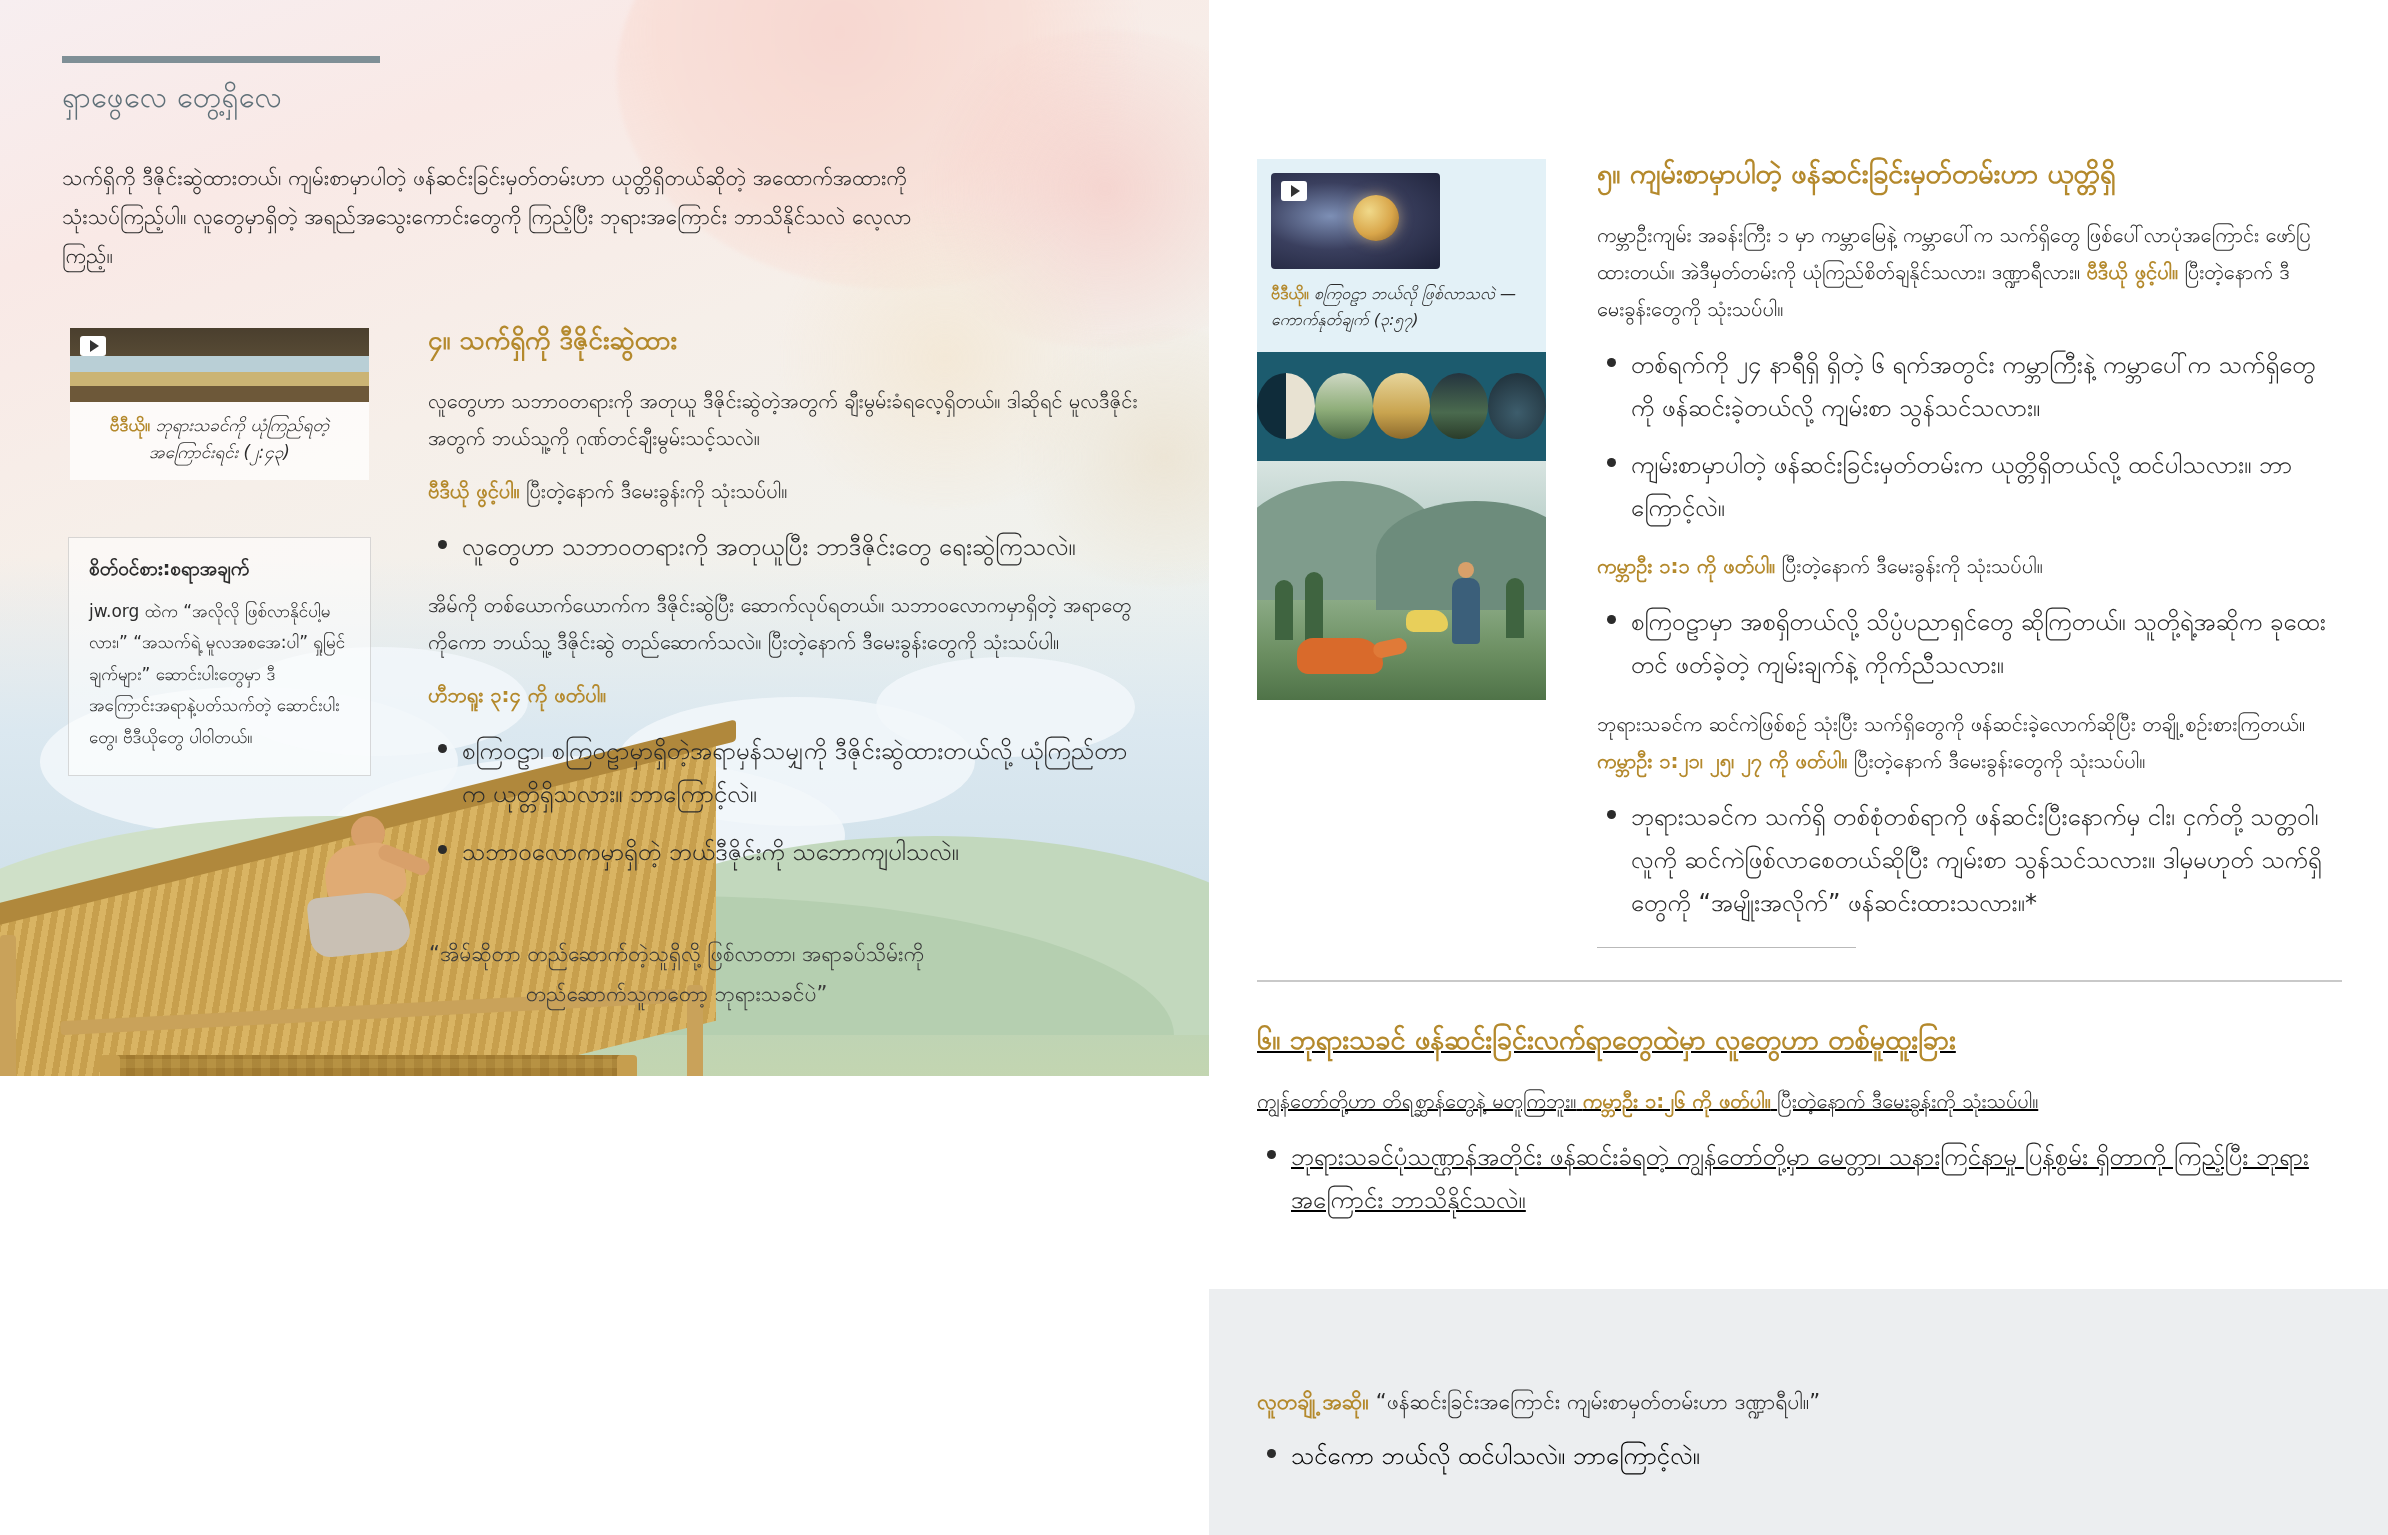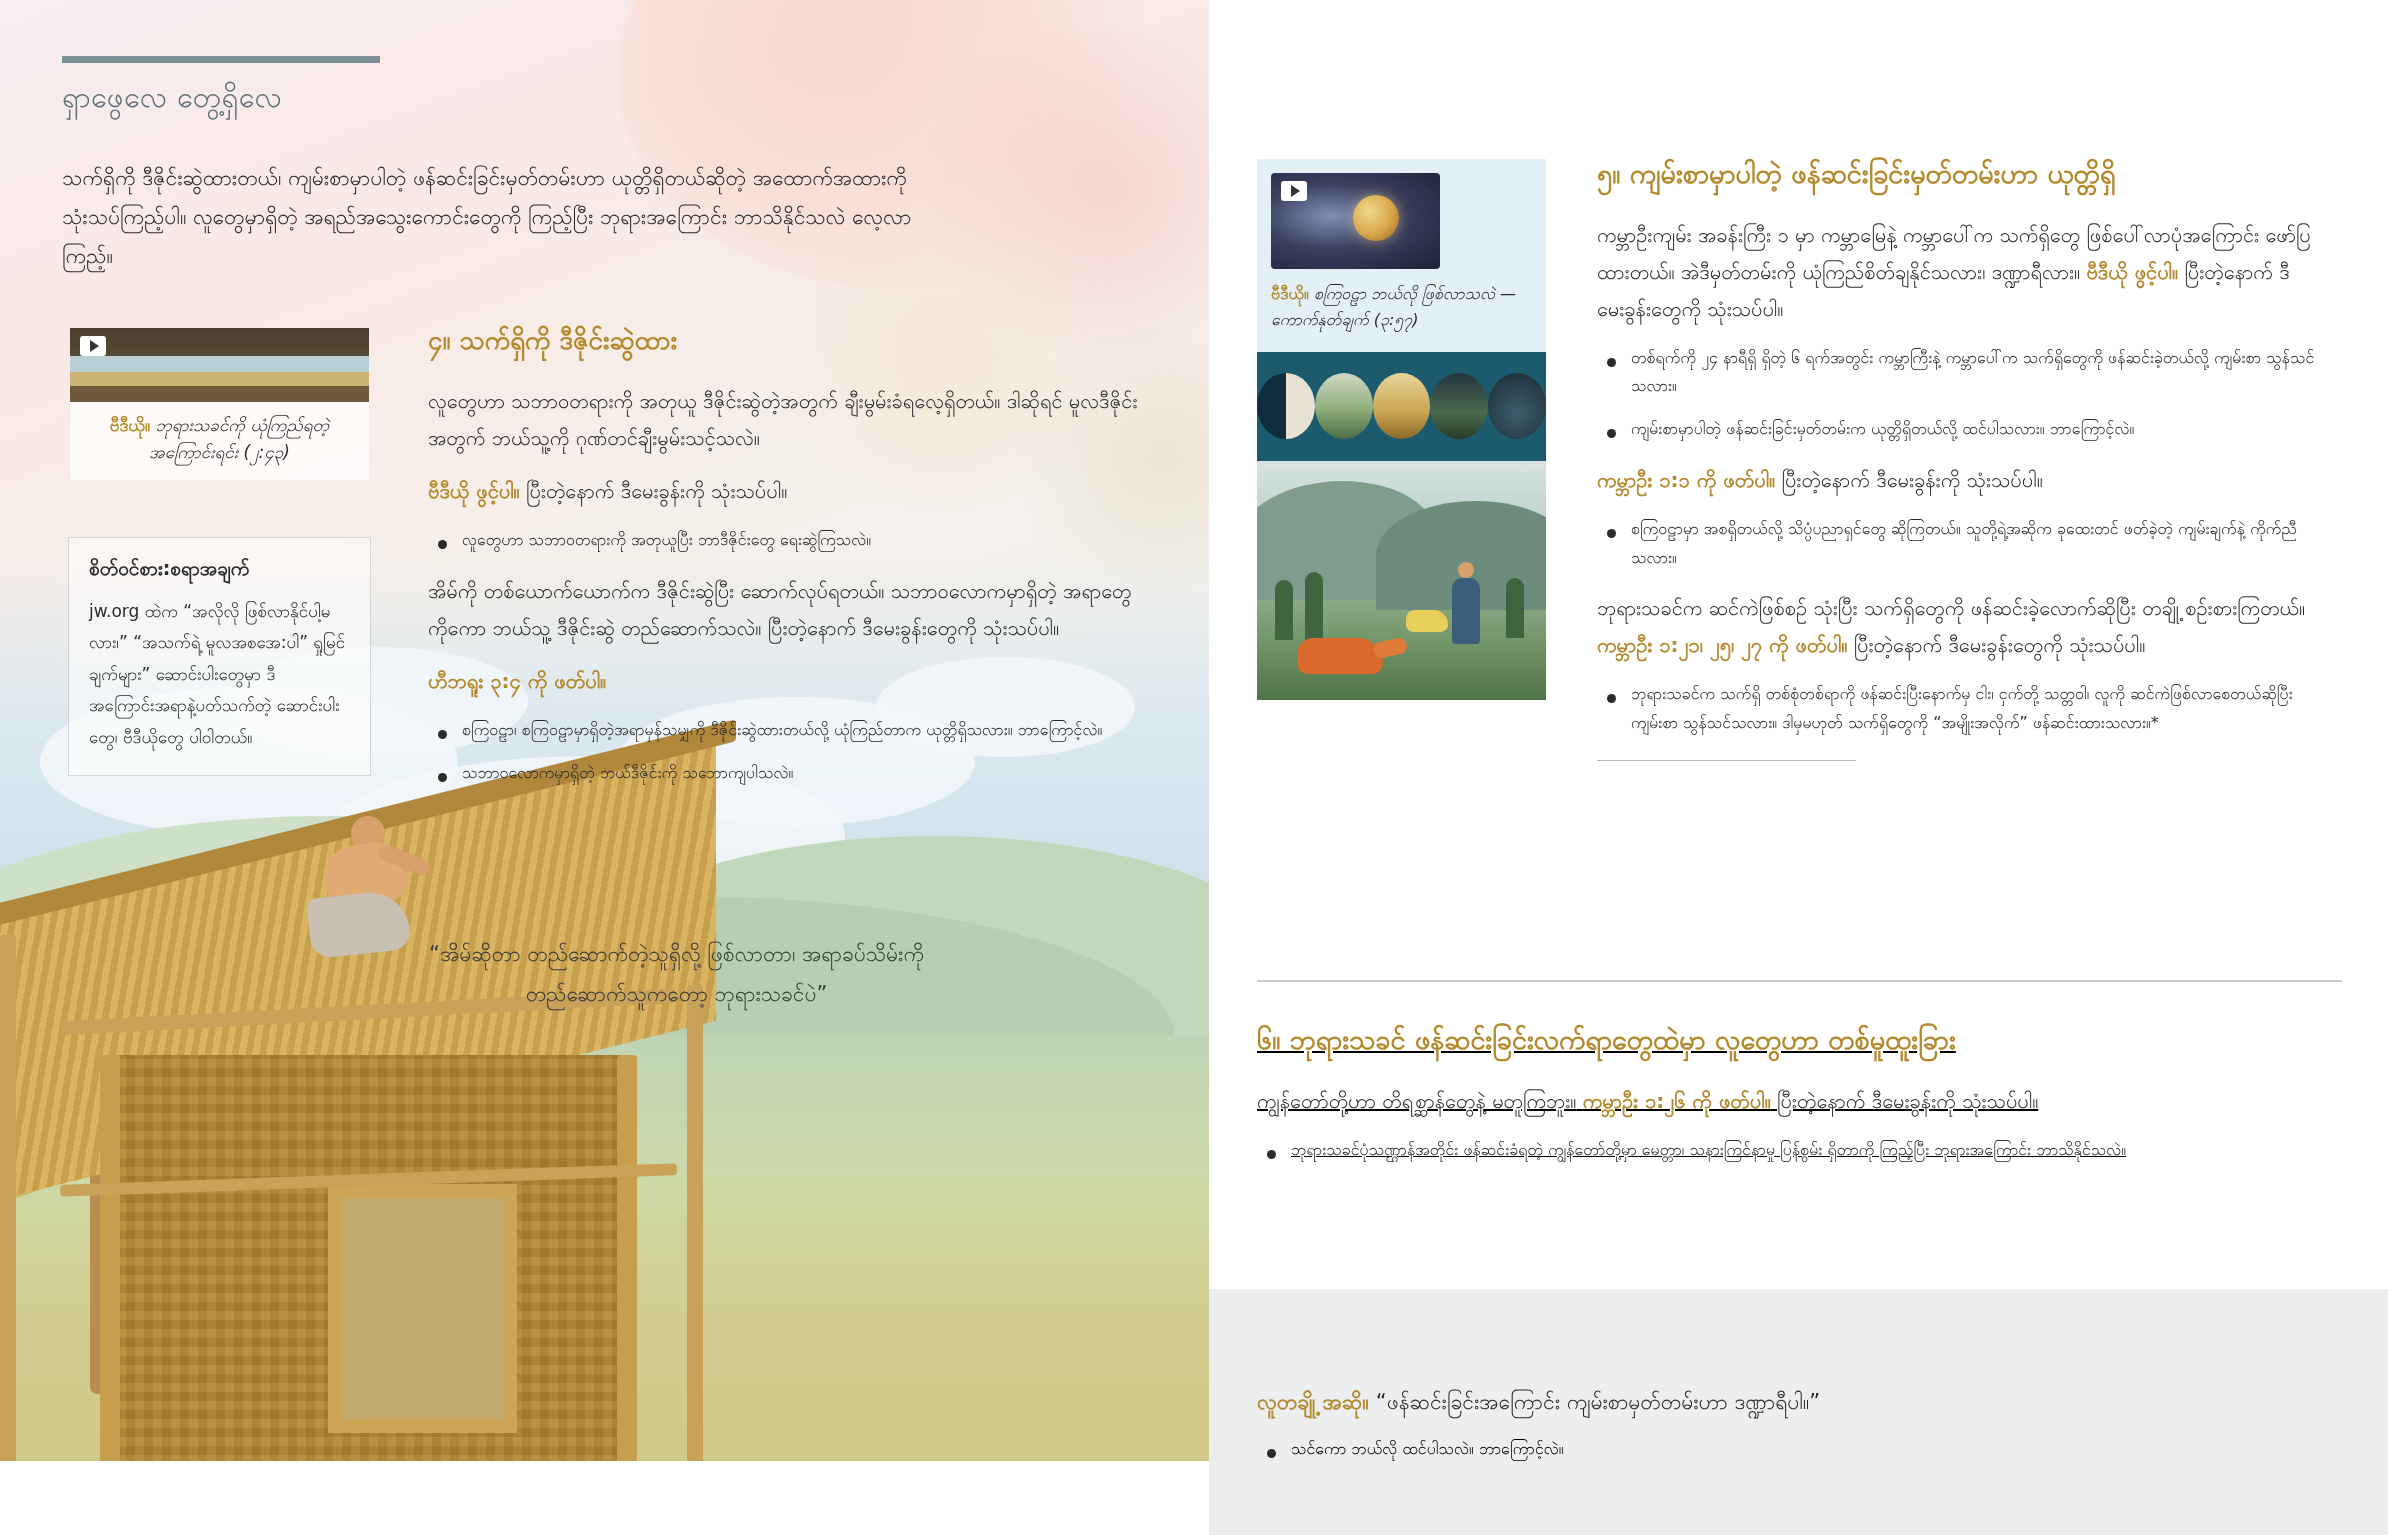--- a/index.html
+++ b/index.html
@@ -11,21 +11,21 @@
   }
   .page {
     position: relative;
     width: 2388px; height: 1535px;
     display: flex;
   }
 
   
   .left-page {
     position: relative;
-    width: 1209px; height: 1461px;
+    width: 1209px; height: 1076px;
     overflow: hidden;
     background: linear-gradient(160deg,#f7eef0 0%, #f9e9e6 18%, #f6efe9 38%, #f2f1ec 55%, #eef2ee 72%, #e9f0ec 100%);
   }
   
   .blob {
     position: absolute; border-radius: 50%;
     filter: blur(2px);
     opacity: .55;
   }
   .blob.b1 { width: 557px; height: 428px; left: 617px; top: -139px; background: radial-gradient(circle at 40% 40%, #f7c9c0 0%, #f9d9cf 45%, rgba(249,226,220,0) 72%); }
@@ -167,21 +167,21 @@
     font-size: 26px; color: #b4892c; font-weight: bold;
   }
   .sec4-body {
     position: absolute; left: 428px; top: 383px; width: 716px;
     font-size: 20px; line-height: 1.85; color: #2b2b2b;
   }
   .sec4-body p { margin-bottom: 16px; }
   ul.bul { list-style: none; margin: 6px 0 18px 0; }
   ul.bul li {
     position: relative; padding-left: 34px; margin-bottom: 14px;
-    font-size: 16px; line-height: 1.8;
+    font-size: 24px; line-height: 1.8;
   }
   ul.bul li:before {
     content: ""; position: absolute; left: 10px; top: 14px;
     width: 9px; height: 9px; border-radius: 50%; background: #2b2b2b;
   }
   .ref { color: #b4892c; font-weight: bold; }
 
   .quote {
     position: absolute; left: 418px; top: 935px; width: 517px;
     font-size: 21px; line-height: 1.9; color: #3a3a3a;

